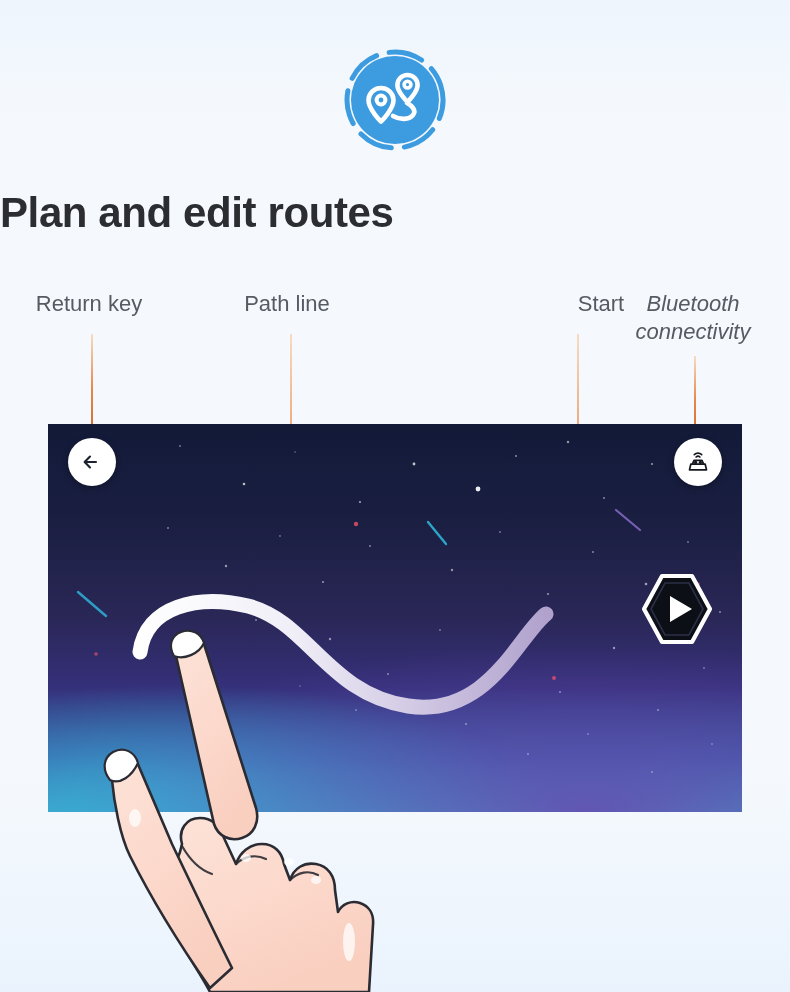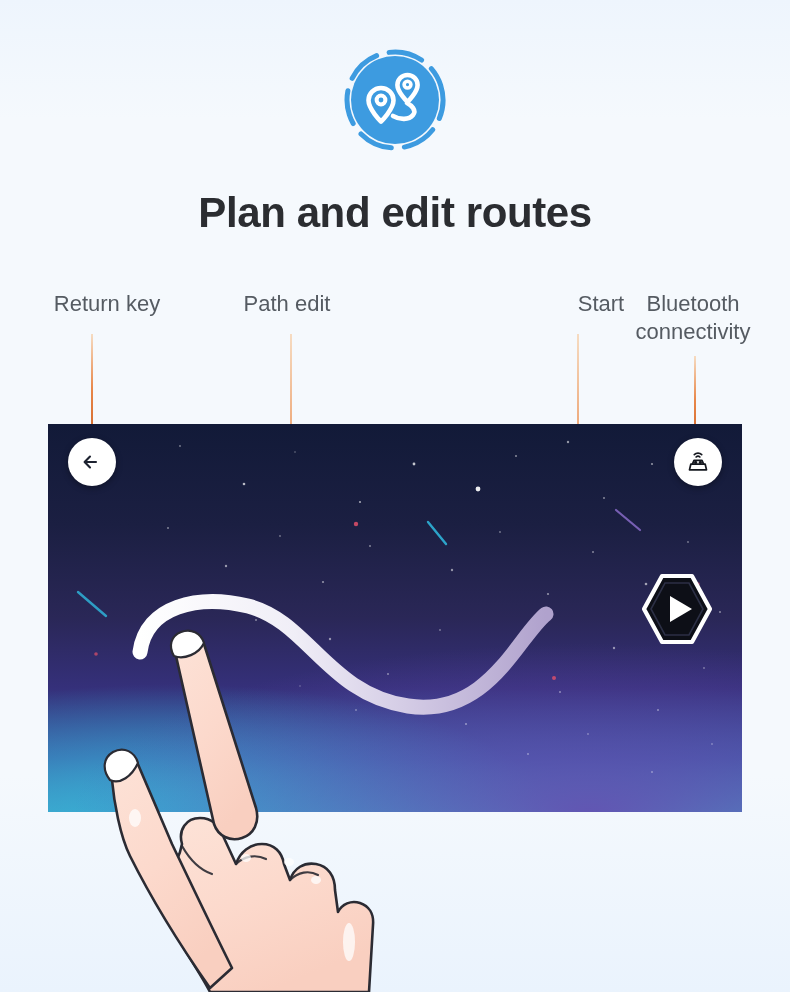--- a/index.html
+++ b/index.html
@@ -27,40 +27,40 @@
     width: 104px;
     height: 104px;
     display: block;
   }
 
   
   .page-title {
     position: absolute;
     left: 0; right: 0;
     top: 190px;
-    text-align: center;
+    text-align: left;
     font-size: 42px;
     font-weight: bold;
     color: #2b2d31;
     letter-spacing: -0.4px;
     line-height: 1.1;
   }
 
   
   .callout {
     position: absolute;
     color: #555b62;
     font-size: 22px;
     line-height: 1.25;
     text-align: center;
     white-space: nowrap;
   }
-  .callout.two-line { white-space: normal; width: 170px; }
-
-  #callout-return { left: 32px;  top: 290px; width: 150px; }
+  .callout.two-line { white-space: normal; width: 170px; font-style: italic; }
+
+  #callout-return { left: 14px;  top: 290px; width: 150px; }
   #callout-path   { left: 212px; top: 290px; width: 150px; }
   #callout-start  { left: 552px; top: 290px; width: 98px; }
   #callout-bt     { left: 608px; top: 290px; }
 
   
   .leader {
     position: absolute;
     background: linear-gradient(180deg, #f6dcc2 0%, #e8874a 55%, #d46a2c 100%);
   }
   .leader.horiz {
@@ -142,21 +142,21 @@
     <path d="M64.5 27c-5.6 0-10.1 4.4-10.1 9.9 0 7.2 10.1 17 10.1 17s10.1-9.8 10.1-17c0-5.5-4.5-9.9-10.1-9.9z" fill="none" stroke="#ffffff" stroke-width="4.6" stroke-linejoin="round"></path>
     <circle cx="64.5" cy="36.6" r="3.4" fill="none" stroke="#ffffff" stroke-width="3.6"></circle>
 
     <path d="M50 68c7 4 16 4 20-1s-2-10-6-12" fill="none" stroke="#ffffff" stroke-width="4.6" stroke-linecap="round"></path>
   </svg>
 </div>
 
 <div class="page-title">Plan and edit routes</div>
 
 <div class="callout" id="callout-return">Return key</div>
-<div class="callout" id="callout-path">Path edit</div>
+<div class="callout" id="callout-path">Path line</div>
 <div class="callout" id="callout-start">Start</div>
 <div class="callout two-line" id="callout-bt">Bluetooth connectivity</div>
 
 <div class="leader" id="leader-return"></div>
 <div class="leader" id="leader-path"></div>
 <div class="leader" id="leader-start-v"></div>
 <div class="leader horiz" id="leader-start-h"></div>
 <div class="leader" id="leader-bt"></div>
 
 <div class="screen">

